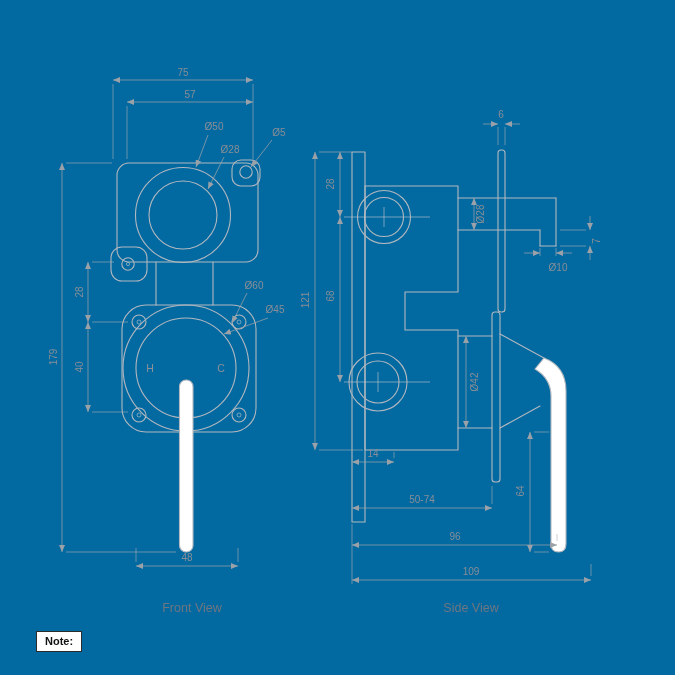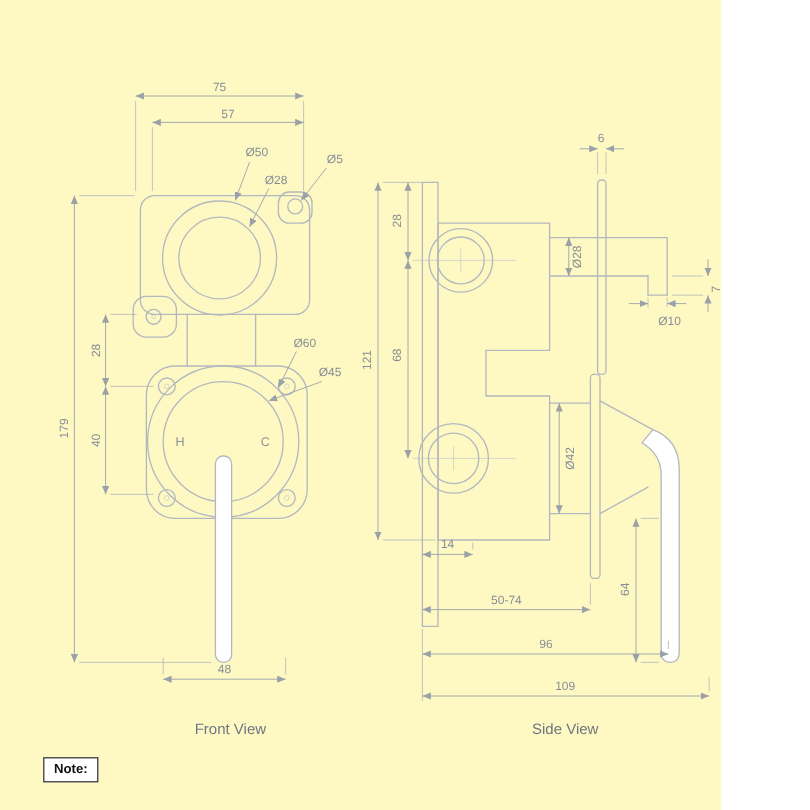--- a/index.html
+++ b/index.html
@@ -1,16 +1,16 @@
 <!DOCTYPE html>
 <html><head>
 <meta charset="utf-8">
 <style>
   html,body { margin:0; padding:0; background:#ffffff; }
-  .canvas { position:relative; width:601px; height:675px; background:#fef9c3;
+  .canvas { position:relative; width:675px; height:675px; background:#0369a1;
             font-family:"Liberation Sans", sans-serif; overflow:hidden; }
   svg { position:absolute; left:0; top:0; }
   svg text { font-family:"Liberation Sans", sans-serif; fill:#878e96; font-size:10px; }
   .geo  { stroke:#b2b8bf; stroke-width:1.1; fill:none; stroke-linecap:round; stroke-linejoin:round; }
   .geof { stroke:#b2b8bf; stroke-width:1.1; fill:#ffffff; stroke-linejoin:round; }
   .dim  { stroke:#9aa1a8; stroke-width:0.75; fill:none; }
   .ext  { stroke:#aab0b7; stroke-width:0.6; fill:none; }
   .cl   { stroke:#c3c9cf; stroke-width:0.6; fill:none; }
   .cap  { font-size:12.5px; fill:#6f7680; }
   .hc   { font-size:10.5px; fill:#8a9199; }

